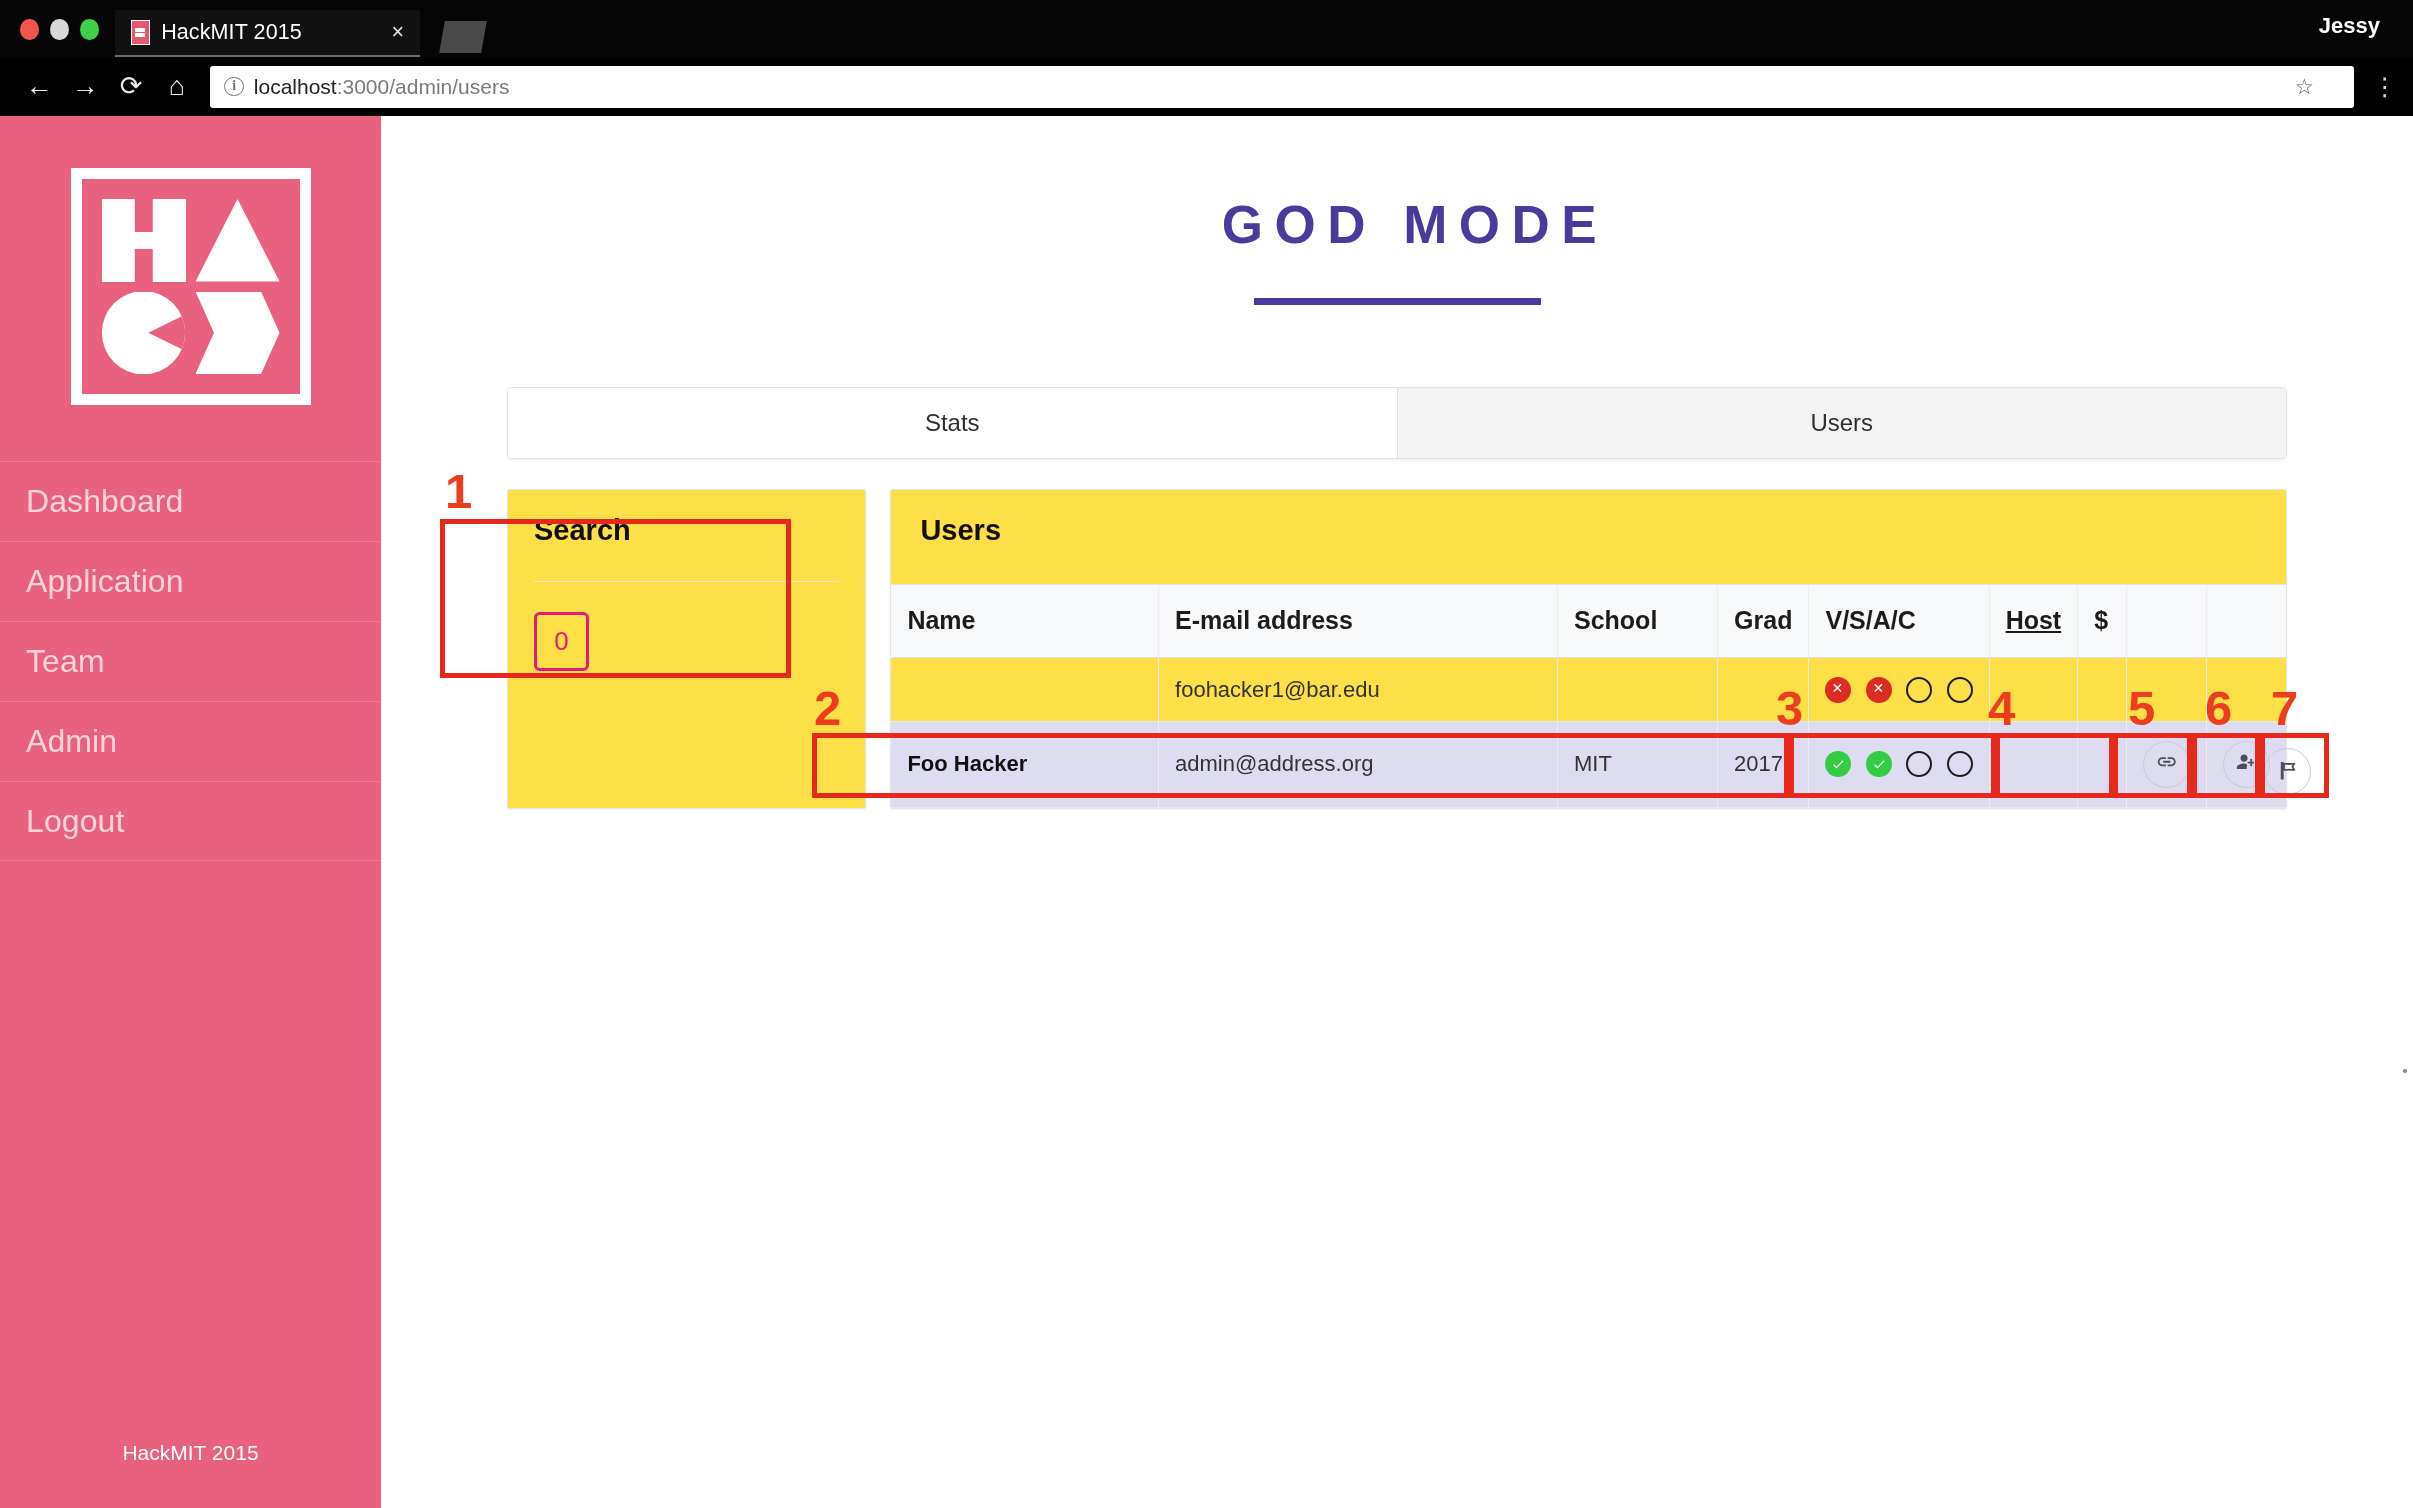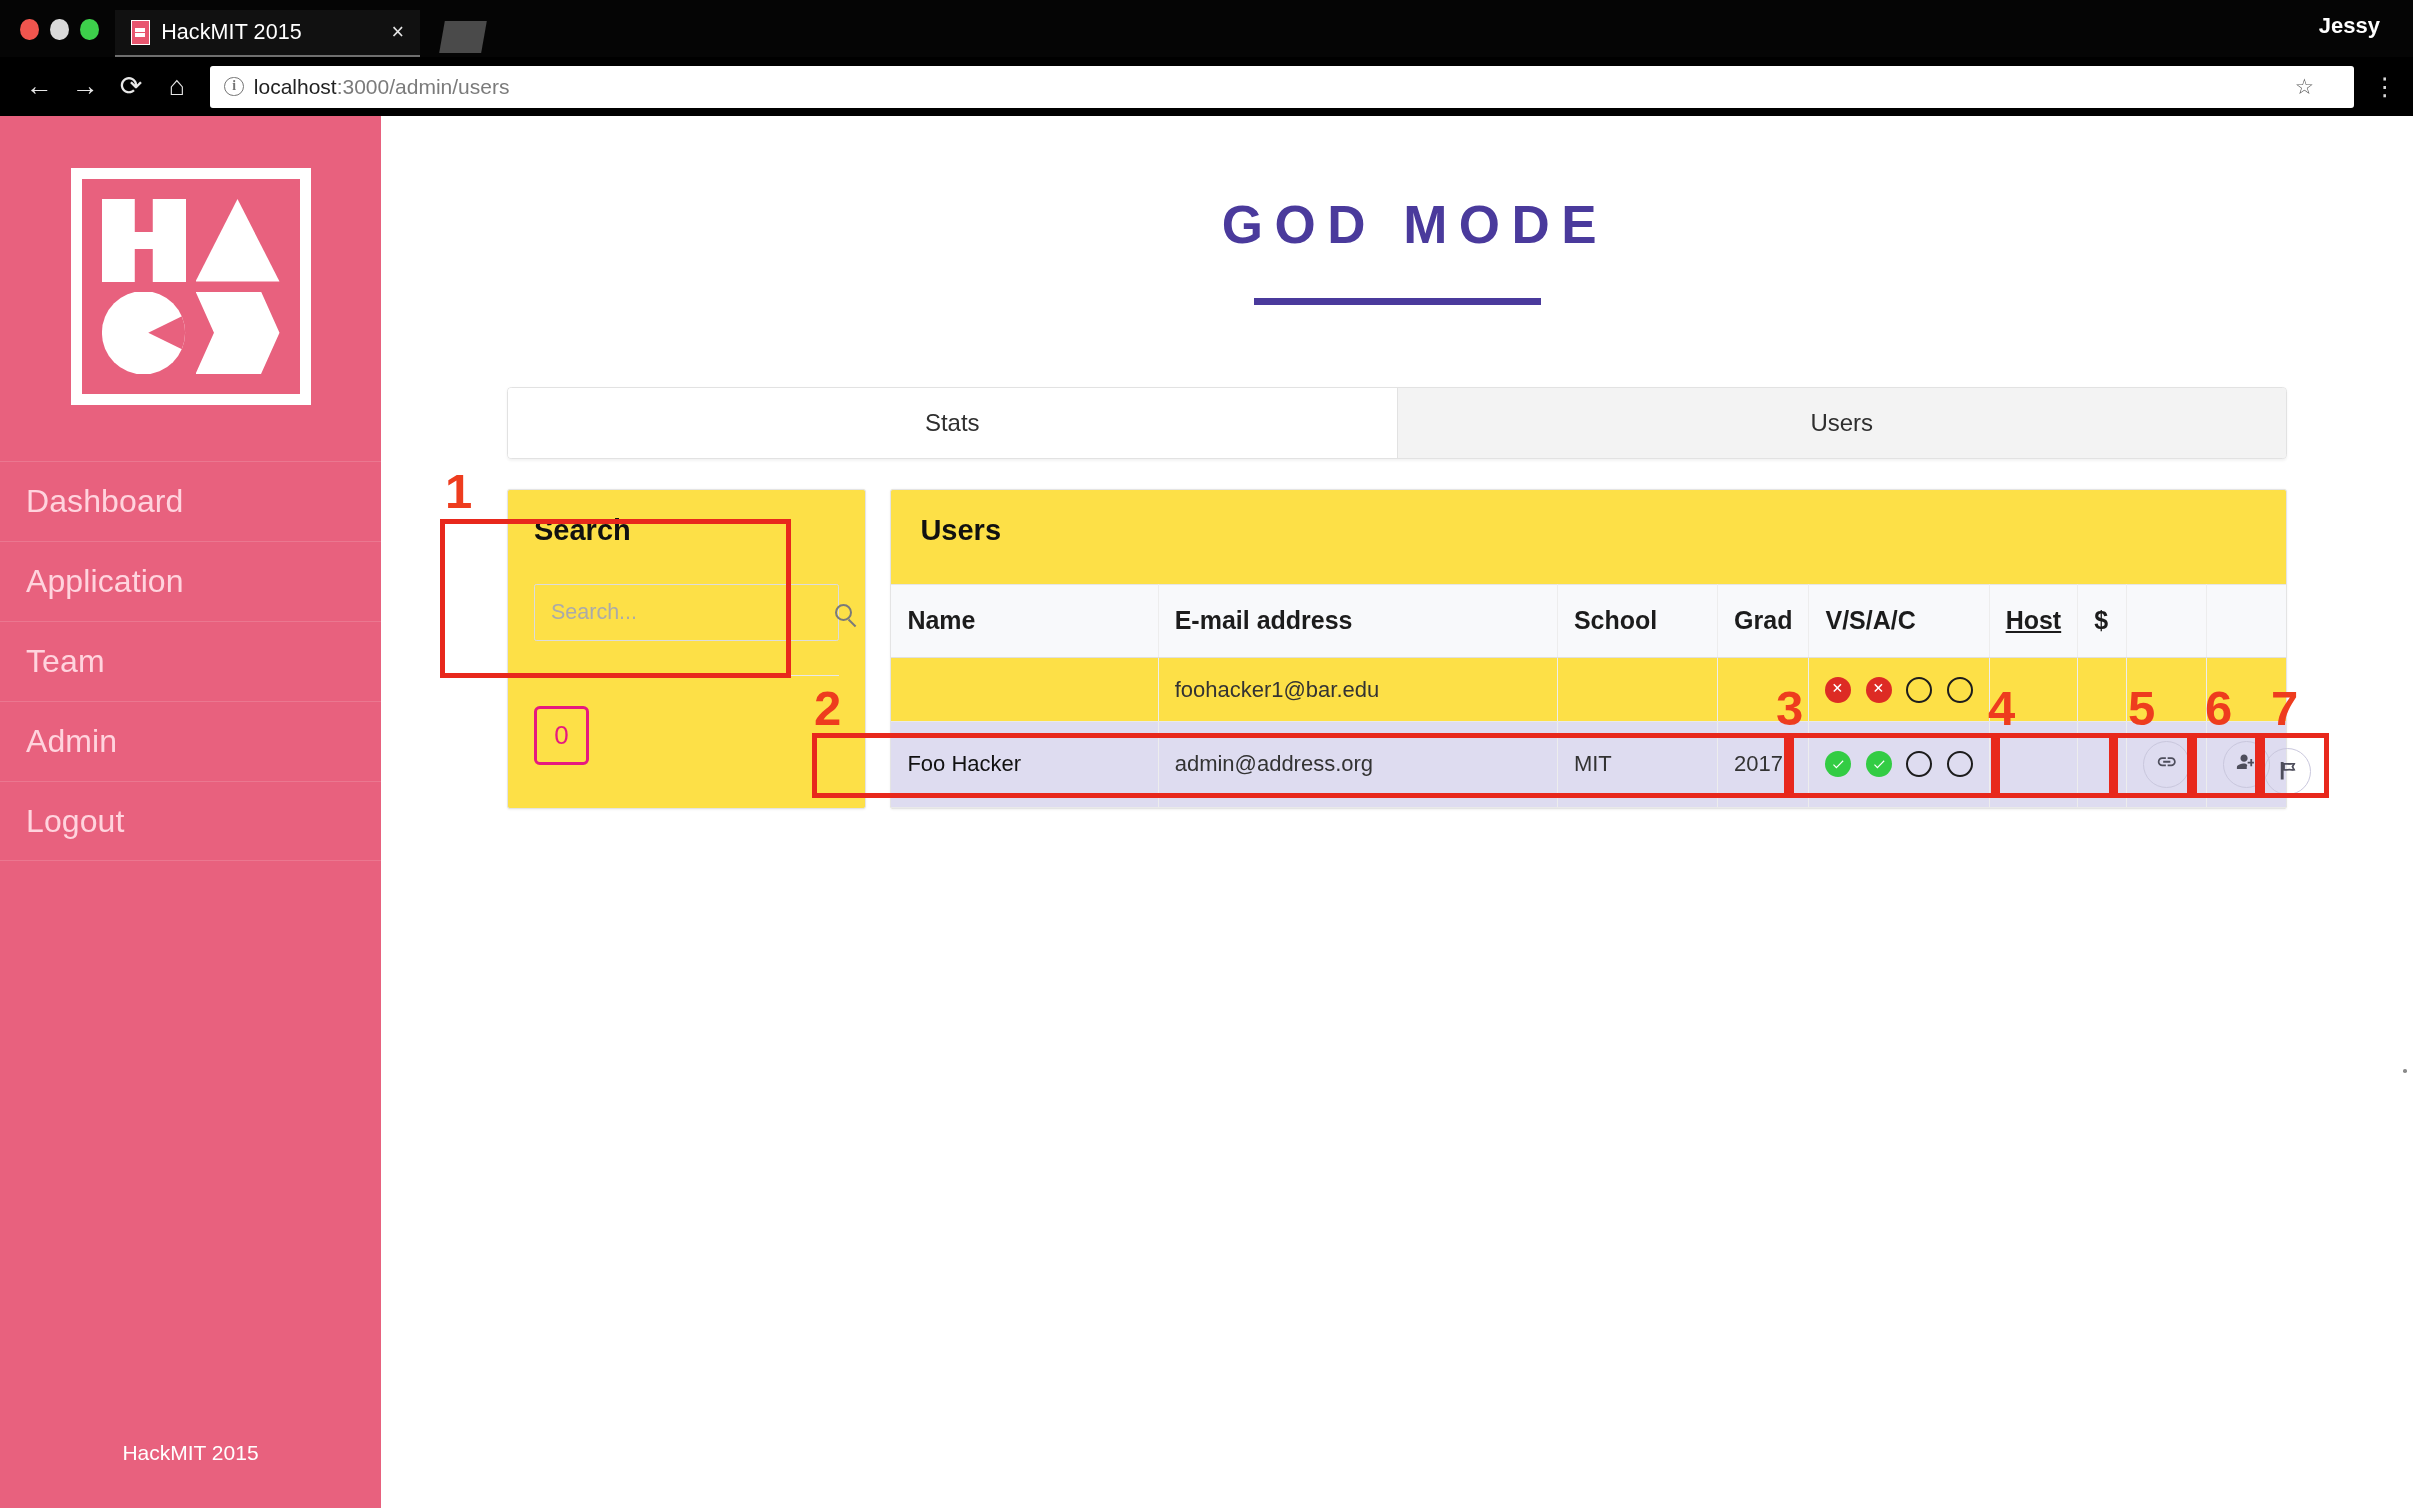--- a/index.html
+++ b/index.html
@@ -177,21 +177,21 @@
     border-right: 0.7px solid #ededed; white-space:nowrap;
   }
   thead th:last-child { border-right:none; }
   tbody td {
     font-size: 22px; color:#333; padding: 18.7px 16px;
     border-bottom:0.7px solid #e9e9e9; border-right: 0.7px solid #ededed;
     white-space:nowrap;
   }
   tbody td:last-child { border-right:none; }
   tbody tr.highlight td { background:#dedcf0; }
-  td.name { font-weight: 400; color:#111; }
+  td.name { font-weight: 700; color:#111; }
   .col-name { width: 280px; }
   .col-email { width: 417px; }
   .col-school { width: 165px; }
   .col-grad { width: 72px; }
   .col-vsac { width: 172px; }
   .col-host { width: 79px; text-decoration: underline; }
   .col-money { width: 49px; }
   .col-act { width: 78px; }
 
   .vsac { display:flex; gap: 14.4px; align-items:center; }
@@ -311,24 +311,20 @@
 
       <div class="tabs">
         <div class="tab-item">Stats</div>
         <div class="tab-item active">Users</div>
       </div>
 
       <div class="content">
 
         <div class="panel search-panel">
           <div class="search-h">Search</div>
-          <div class="search-box">
-            <input type="text" placeholder="Search..." style="">
-            <span class="mag"></span>
-          </div>
           <div class="search-divider"></div>
           <div class="count-badge">0</div>
         </div>
 
         <div class="panel users-panel">
           <div class="users-h">Users</div>
           <table>
             <thead>
               <tr>
                 <th class="col-name">Name</th>

